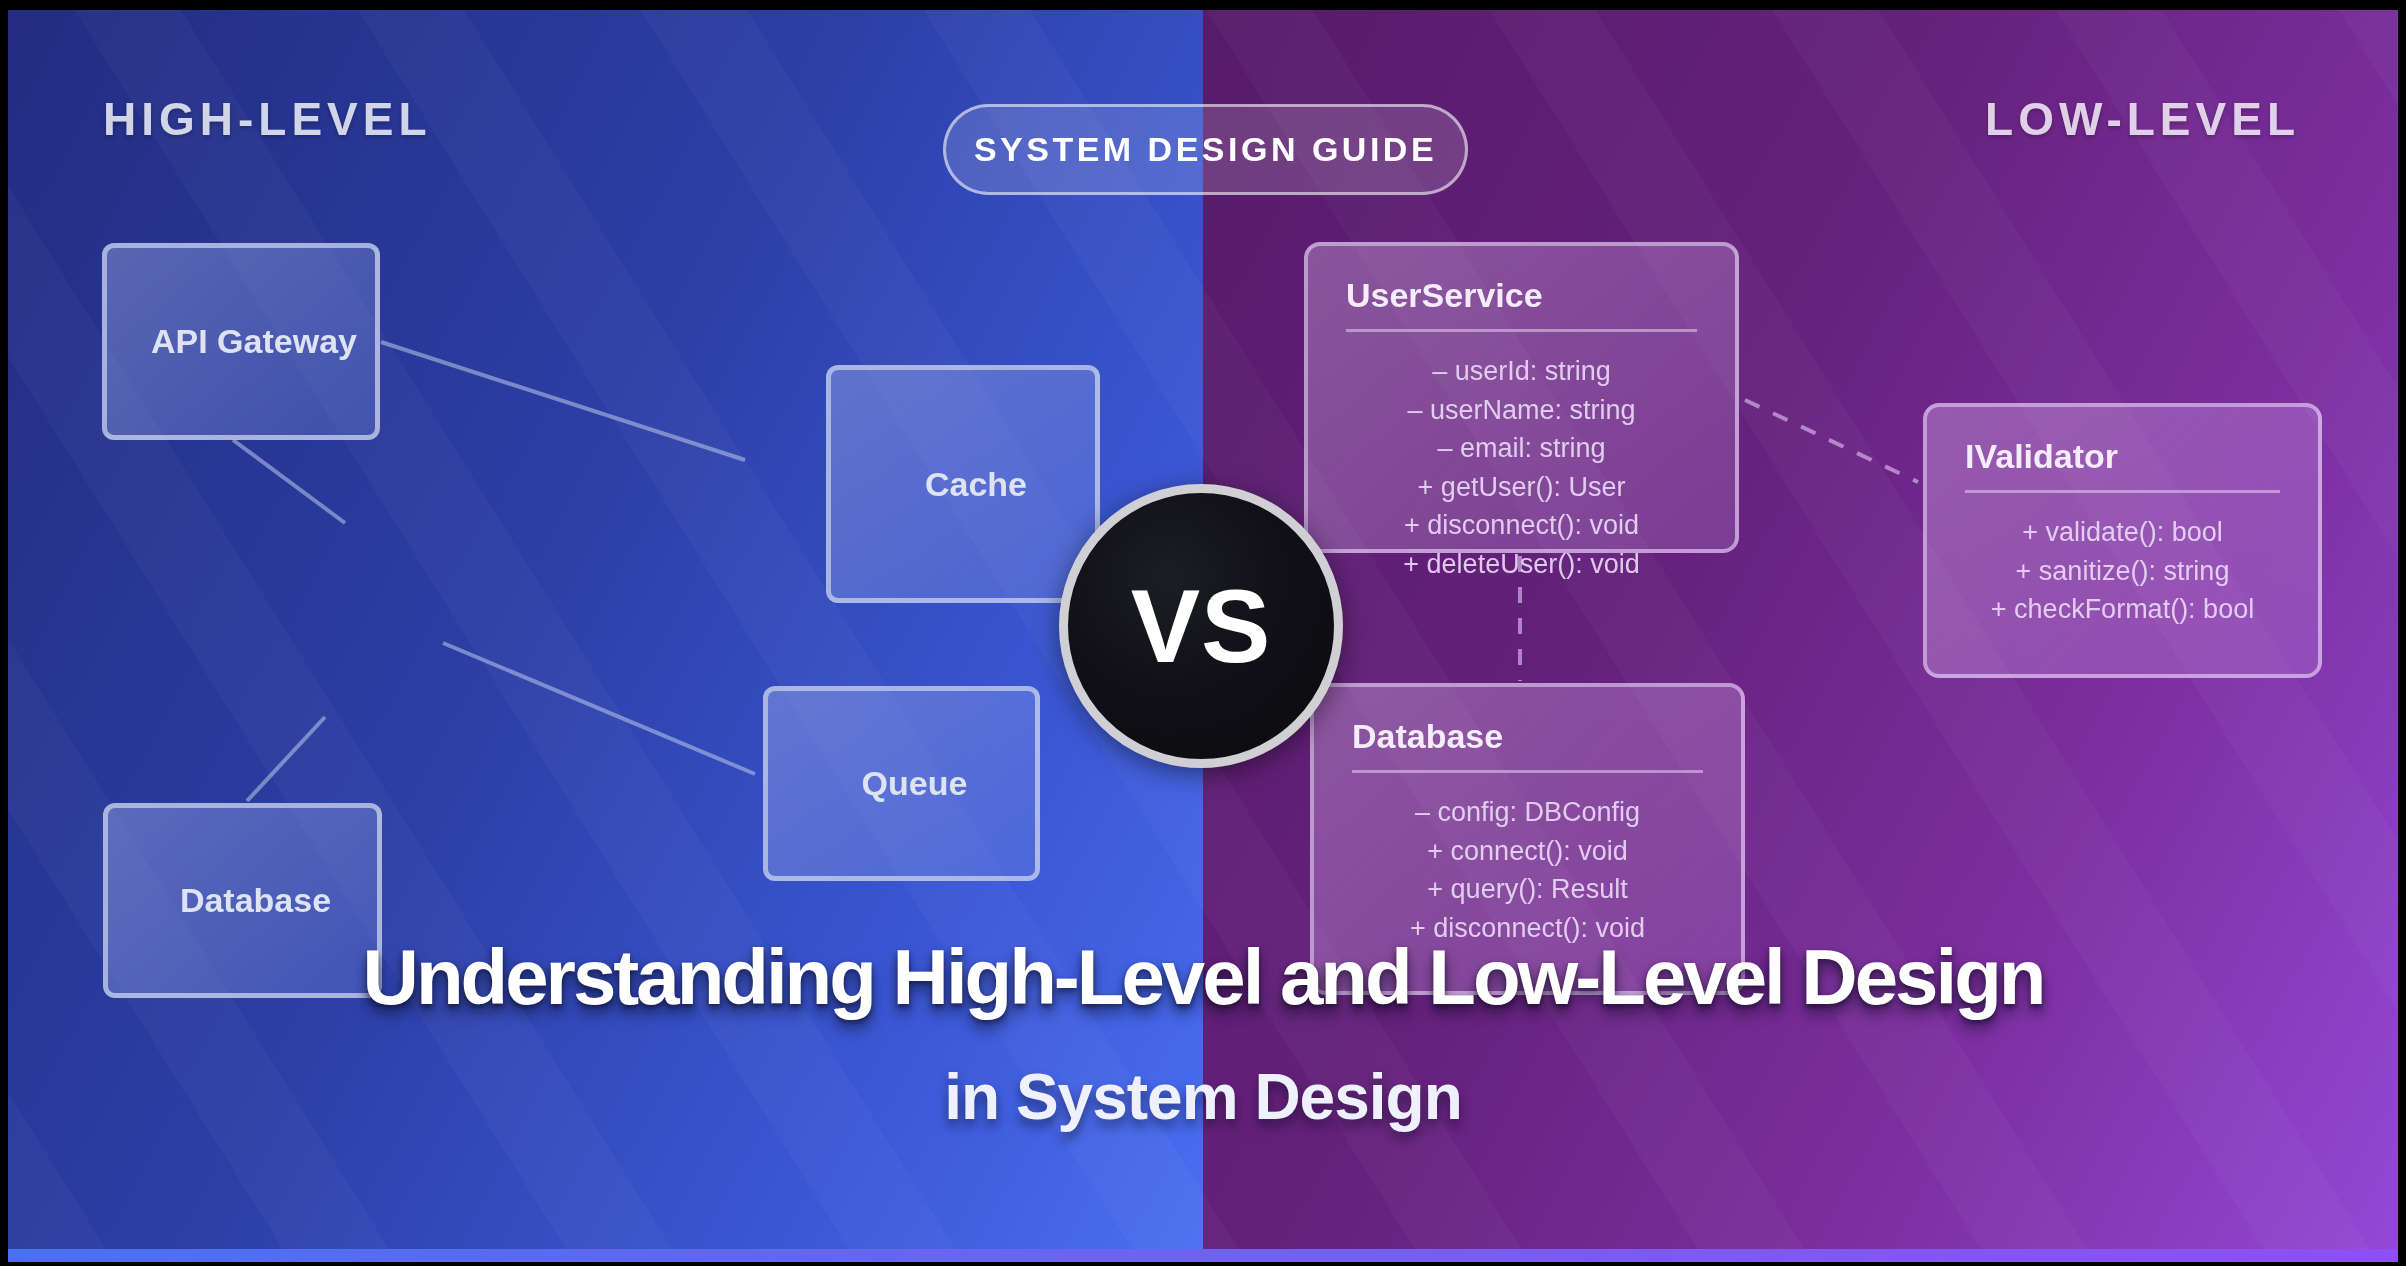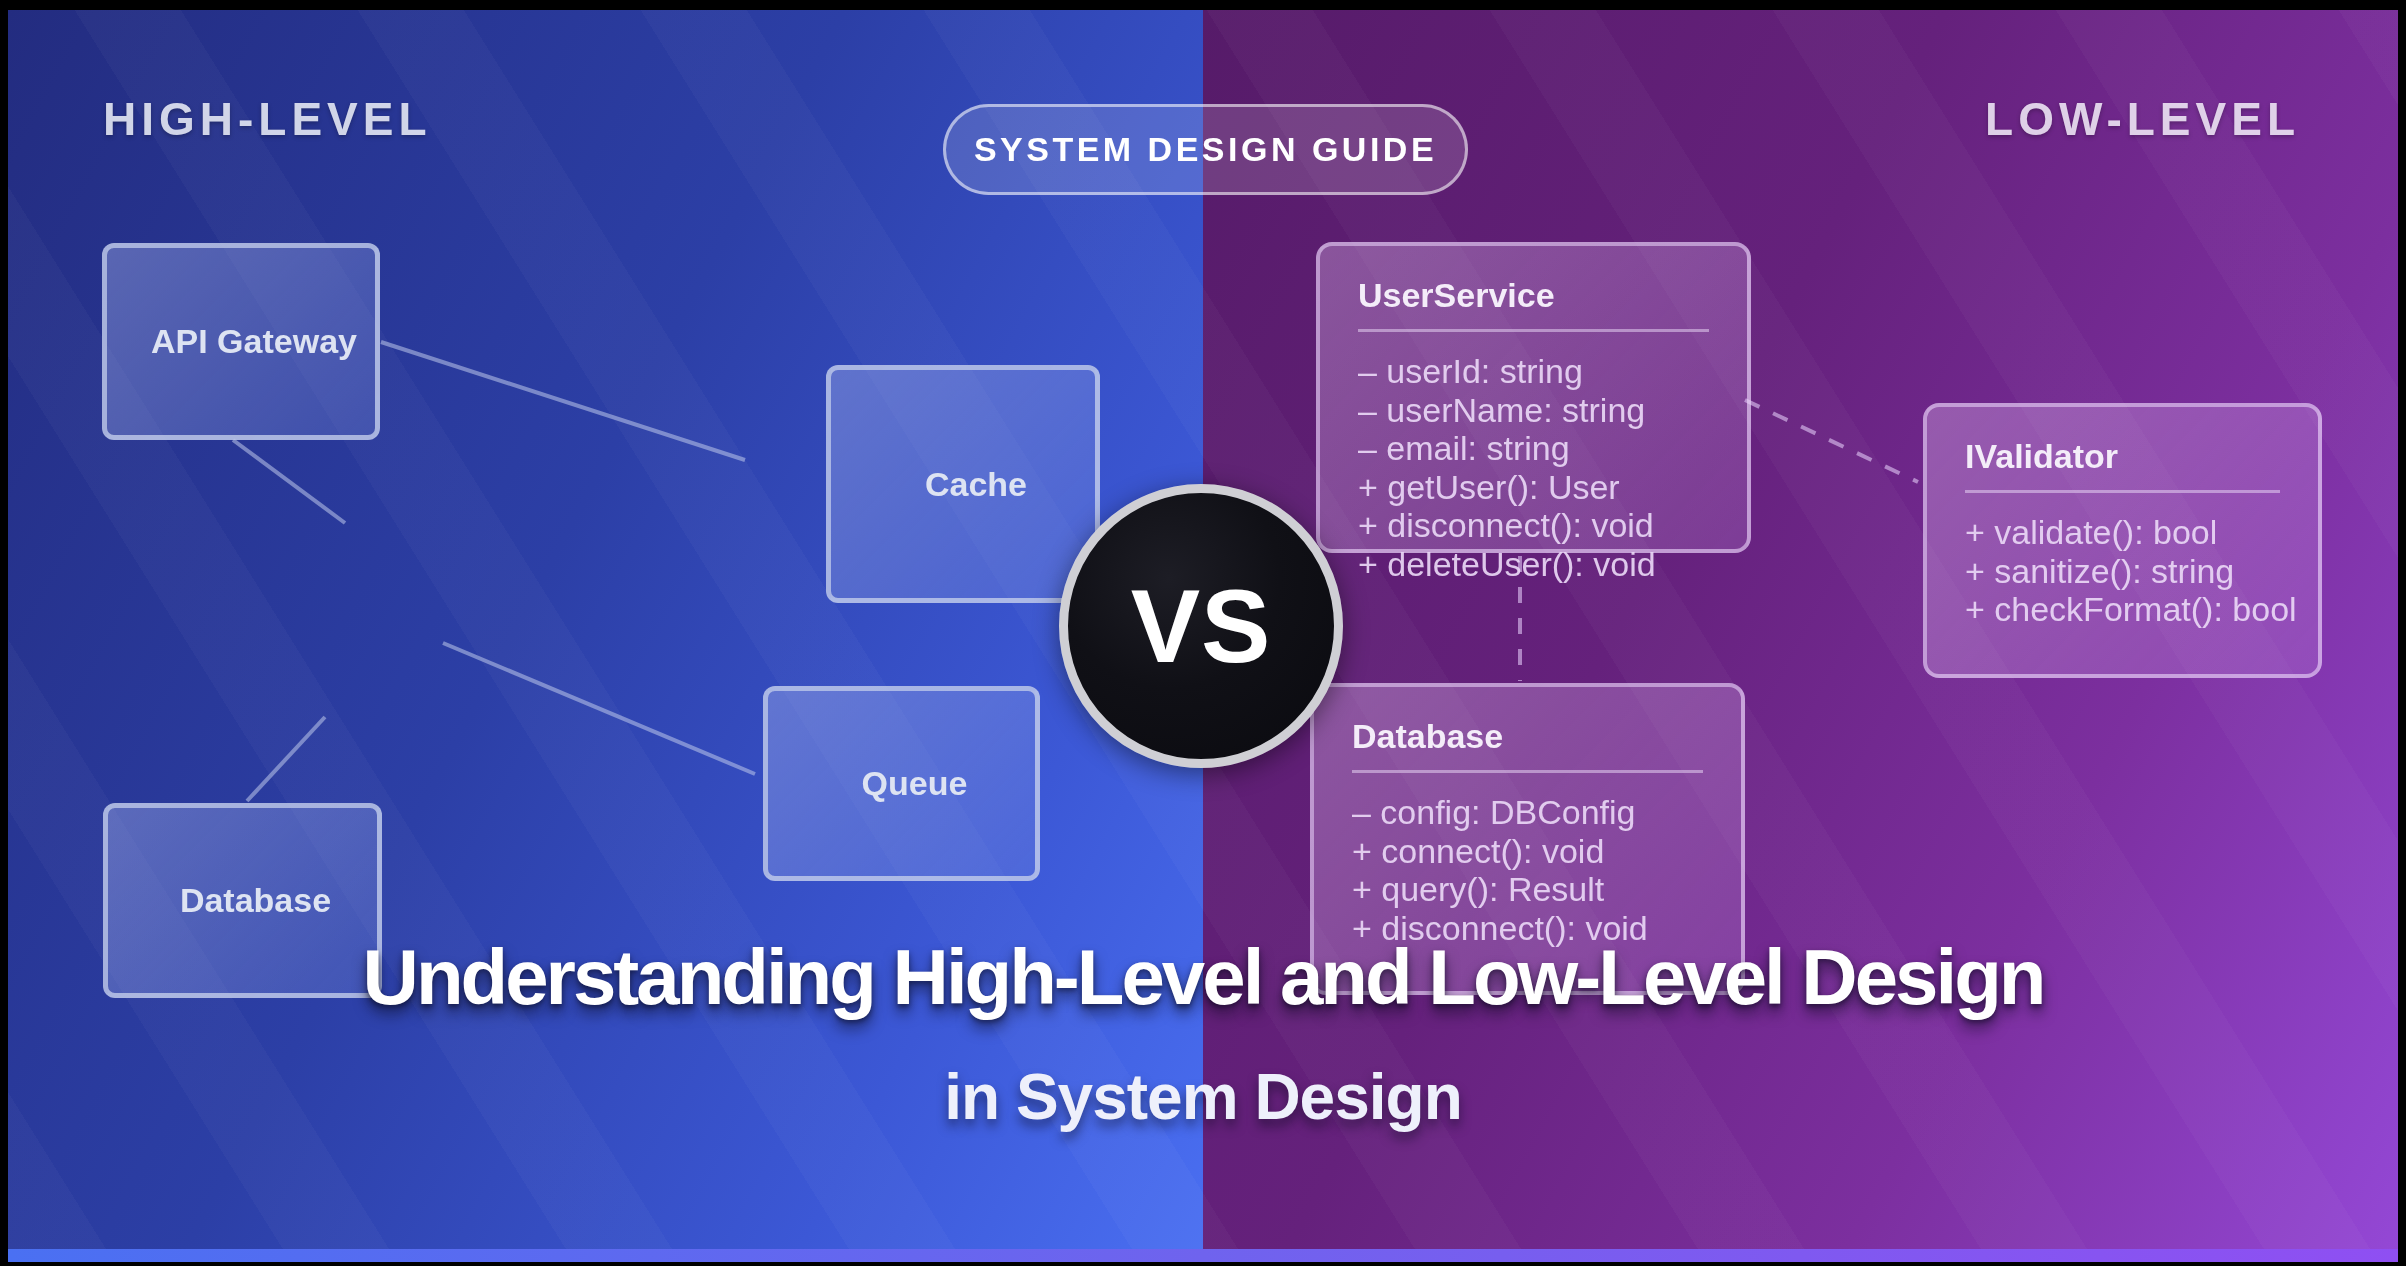--- a/index.html
+++ b/index.html
@@ -81,24 +81,25 @@
   .uml-class h3 {
     color: #f4edf9; font-size: 34px; font-weight: 700; margin-bottom: 14px;
     white-space: nowrap;
   }
   .uml-divider {
     border: 0; border-top: 3px solid rgba(238,222,250,0.5);
     margin: 0 0 20px 0;
   }
   .uml-class ul { list-style: none; }
   .uml-class li {
-    color: rgba(233,215,245,0.92); font-size: 34px; line-height: 38.5px;
-    white-space: nowrap;
-  }
-  .class-us  { left: 1296px; top: 232px; width: 435px; height: 311px; margin-left: 12px; }
+    color: rgba(233,215,245,0.92); font-size: 27px; line-height: 38.5px;
+    white-space: nowrap;
+    text-align: center;
+  }
+  .class-us  { left: 1296px; top: 232px; width: 435px; height: 311px; }
   .class-iv  { left: 1915px; top: 393px; width: 399px; height: 275px; }
   .class-dbr { left: 1302px; top: 673px; width: 435px; height: 312px; }
 
   .vs-circle {
     position: absolute; z-index: 25;
     left: 1051px; top: 474px; width: 284px; height: 284px;
     border-radius: 50%;
     border: 9px solid #cfcfd4;
     background: radial-gradient(circle at 38% 32%, #1d1d25 0%, #101016 45%, #0a0a0f 100%);
     box-shadow: 0 6px 26px rgba(0,0,0,0.45);

